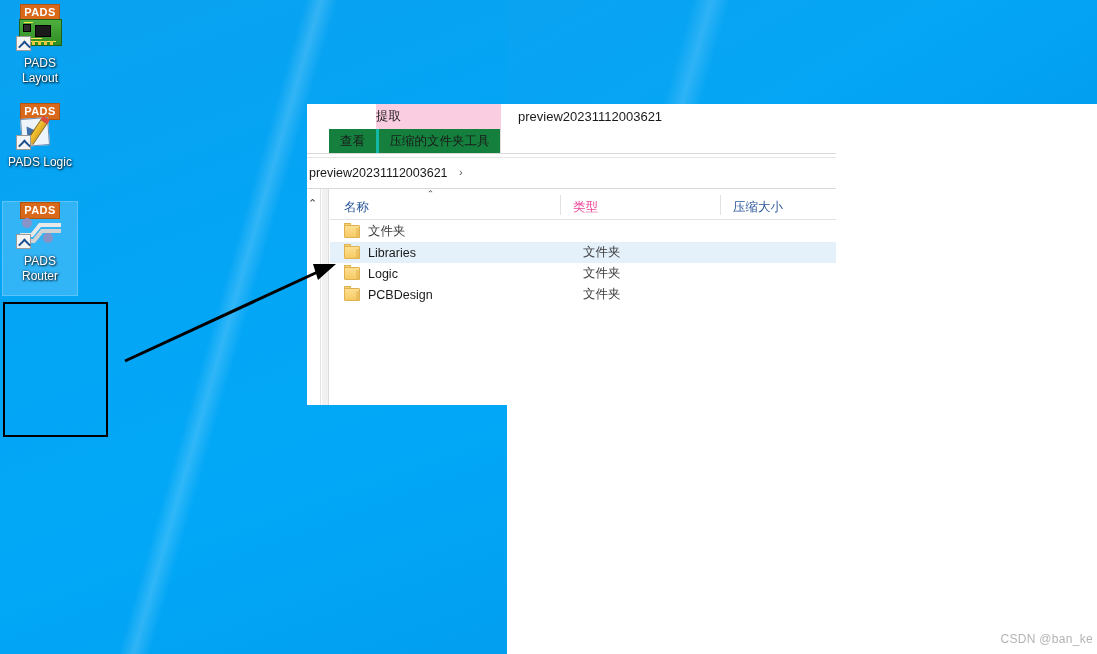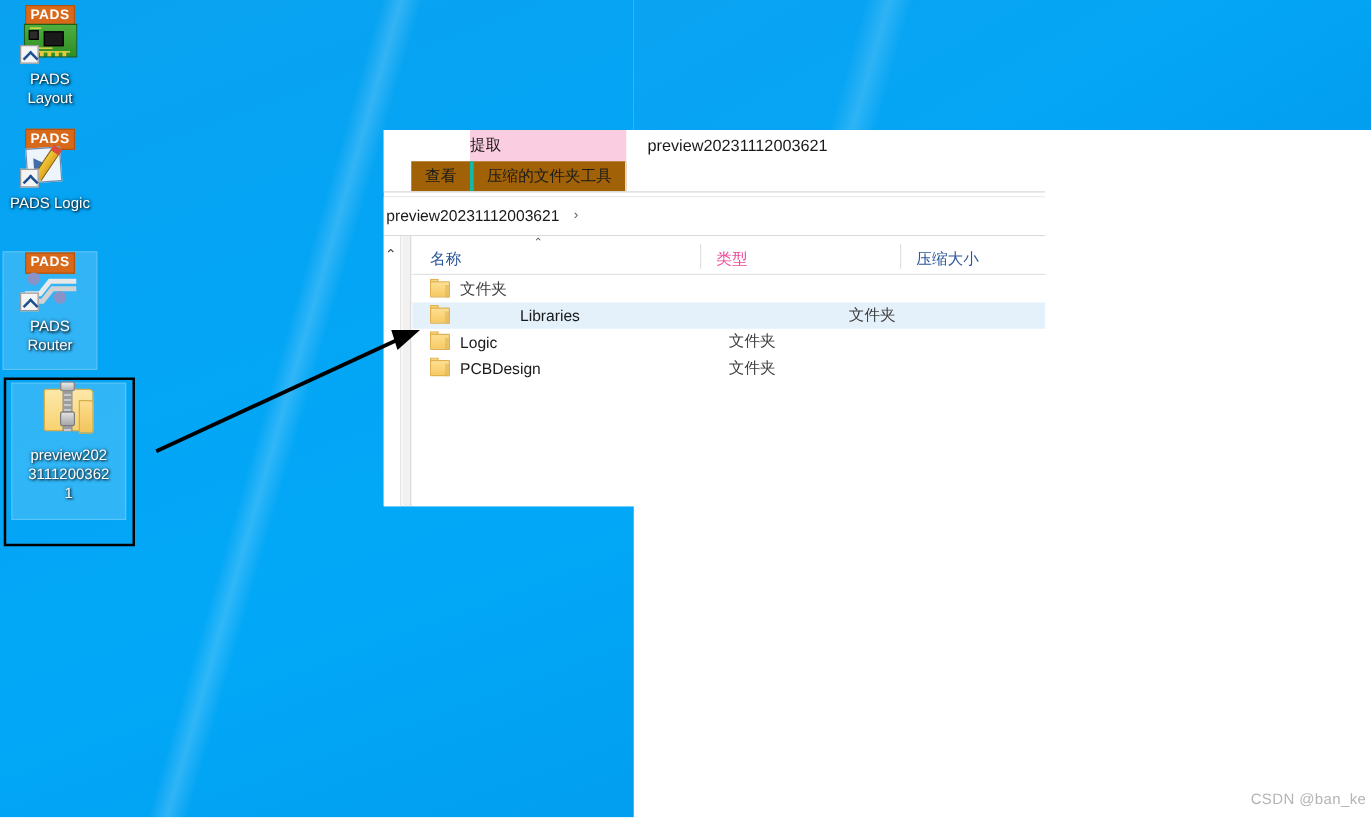--- a/index.html
+++ b/index.html
@@ -233,21 +233,21 @@
     font-size: 12.5px;
     line-height: 25px;
   }
   .tab {
     position: absolute;
     top: 25px; height: 24px;
     line-height: 24px;
     text-align: center;
     font-size: 12.5px;
     color: #1a1a1a;
-    background: #a16207;
+    background: #15803d;
   }
   .tab.view { left: 22px; width: 47px; }
   .tab.ctx  {
     left: 69px; width: 125px;
     border-left: 3px solid #14b8a6;
     border-right: 1px solid #dcdcdc;
   }
   #window-title {
     position: absolute;
     left: 211px; top: 0;
@@ -350,21 +350,21 @@
     left: 23px; top: 117px;
     width: 506px; height: 184px;
     background: #ffffff;
   }
   .file-row {
     position: relative;
     height: 21px;
     display: flex;
     align-items: center;
   }
-  .file-row.selected { background: #e4f1fb; gap: 48px; }
+  .file-row.selected { background: #e4f1fb; }
   .folder-ico {
     position: relative;
     width: 16px; height: 13px;
     margin-left: 14px; margin-right: 8px;
     flex: 0 0 auto;
   }
   .folder-ico .back {
     position: absolute; left: 0; top: 0;
     width: 16px; height: 13px;
     background: linear-gradient(180deg,#fddf91 0%, #f6ca63 100%);
@@ -485,33 +485,20 @@
           <circle cx="8" cy="8" r="5" fill="#8a93c8"></circle>
           <circle cx="29" cy="23" r="5" fill="#8a93c8"></circle>
         </svg>
       </div>
       <div class="shortcut"></div>
     </div>
     <span class="desk-label">PADS</span>
     <span class="desk-label">Router</span>
   </div>
 
-  <div class="desk-icon selected" style="left:10px; top:307px; height:108px; width:90px;">
-    <div class="glyph" style="width:48px;height:46px;">
-      <div class="zip-folder">
-          <div class="flapright"></div>
-        </div>
-      <div class="zipper"></div>
-      <div class="zip-top"></div>
-      <div class="zip-pull"></div>
-    </div>
-    <span class="desk-label">preview202</span>
-    <span class="desk-label">3111200362</span>
-    <span class="desk-label">1</span>
-  </div>
 
   <div id="zip-marker"></div>
 
   <div id="explorer">
 
     <div id="ribbon-tabs">
       <div class="ctx-header">提取</div>
       <div class="tab view">查看</div>
       <div class="tab ctx">压缩的文件夹工具</div>
       <div id="window-title">preview20231112003621</div>

